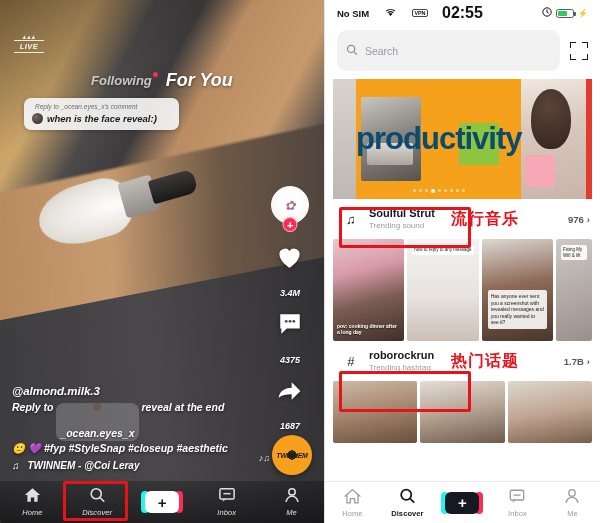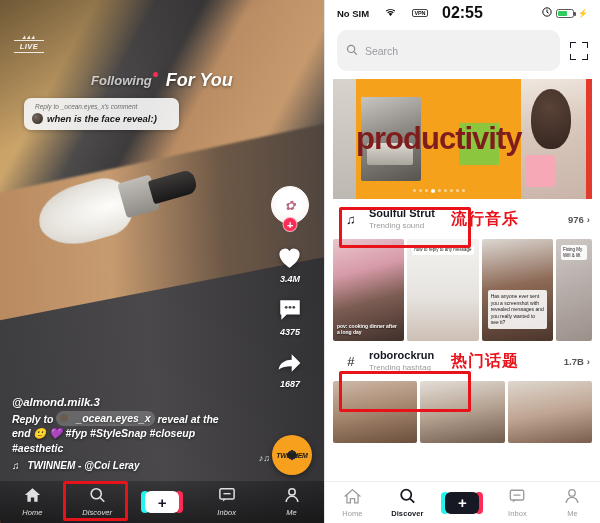--- a/index.html
+++ b/index.html
@@ -63,38 +63,38 @@
   .rail-av { width:38px; height:38px; border-radius:50%; border:1.5px solid #fff;
     background:radial-gradient(circle at 50% 40%, #fff 40%, #f2efe9 100%);
     display:flex; align-items:center; justify-content:center; font-size:13px; color:#b4697f;
     overflow:hidden; }
   .rail-plus { position:absolute; left:50%; transform:translateX(-50%); bottom:0;
     width:15px; height:15px; border-radius:50%; background:#fe2c55; color:#fff;
     font-size:11px; line-height:14px; text-align:center; font-weight:bold;
     border:1.2px solid rgba(255,255,255,.6); }
   .rail-item { display:flex; flex-direction:column; align-items:center; margin-bottom:13px; }
   .rail-ico { color:#fff; filter:drop-shadow(0 1px 2px rgba(0,0,0,.45)); line-height:1; }
-  .rail-lbl { font-size:9px; color:#fff; font-weight:600; margin-top:2px;
+  .rail-lbl { font-size:9px; color:#fff; font-weight:600; margin-top:16px;
     text-shadow:0 1px 2px rgba(0,0,0,.5); }
   .disc { position:absolute; right:12px; bottom:48px; width:40px; height:40px;
     border-radius:50%; z-index:6; overflow:hidden;
     background:radial-gradient(circle at 50% 50%, #2a2a2a 0 16%, #f6a01e 17% 100%);
     display:flex; align-items:center; justify-content:center;
     box-shadow:0 2px 6px rgba(0,0,0,.4); }
   .disc span { font-size:7px; font-weight:bold; color:#1a1a1a; letter-spacing:-.3px;
     transform:rotate(-6px); }
   .notes { position:absolute; right:54px; bottom:60px; color:#fff; font-size:9px;
     opacity:.85; z-index:6; }
 
   .caption { position:absolute; left:12px; bottom:52px; width:218px; z-index:6; color:#fff;
     text-shadow:0 1px 3px rgba(0,0,0,.6); }
   .cap-user { font-size:11.5px; font-weight:bold; margin-bottom:3px; }
   .cap-text { font-size:10.5px; line-height:15px; font-weight:600; }
   .cap-chip { background:rgba(255,255,255,.2); border-radius:8px; padding:0 4px;
-    display:inline-flex; align-items:center; gap:8px; }
+    display:inline-flex; align-items:center; gap:15px;flex-direction:column; }
   .cap-chip i { width:8px; height:8px; border-radius:50%; background:#6b5c50;
     display:inline-block; font-style:normal; }
   .cap-music { font-size:10px; font-weight:600; margin-top:4px; display:flex; gap:8px;
     align-items:center; }
 
   .navbar { position:absolute; left:0; right:0; bottom:0; height:42px; z-index:7;
     display:flex; align-items:center;text-align:center; }
   .navbar.dark { background:linear-gradient(180deg, rgba(0,0,0,.25), rgba(0,0,0,.55)); }
   .nav-item { flex:1; display:flex; flex-direction:column; align-items:center;
     justify-content:center; gap:2px; position:relative; }
@@ -141,21 +141,21 @@
 
   .banner { position:relative; height:120px; margin:0 8px; display:flex; overflow:hidden; }
   .ban-a { width:25px; background:linear-gradient(180deg,#d8d3cc,#bdb8b1); }
   .ban-mid { flex:1; background:#f5a11c; position:relative; display:flex;
     align-items:center; justify-content:center; }
   .ban-thumb { position:absolute; left:5px; top:18px; width:60px; height:84px;
     background:linear-gradient(160deg,#c9c6c1 0%, #8d8a86 45%, #57544f 100%);
     border-radius:2px; }
   .ban-thumb:after { content:""; position:absolute; left:6px; top:46px; width:46px; height:22px;
     background:linear-gradient(180deg,#ddd9d2,#a9a49c); border-radius:2px; }
-  .ban-word { font-size:31px; font-weight:bold; color:#7f1d1d; letter-spacing:-1px;
+  .ban-word { font-size:31px; font-weight:bold; color:#0c4a6e; letter-spacing:-1px;
     position:relative; z-index:3; }
   .ban-green { position:absolute; right:22px; top:44px; width:40px; height:42px;
     background:#8cc63f; z-index:2; }
   .ban-right { width:76px; position:relative;
     background:linear-gradient(170deg,#efe7e0 0%, #d9c8bd 40%, #c9b4a8 100%); }
   .ban-right:before { content:""; position:absolute; left:10px; top:10px; width:40px;
     height:60px; border-radius:50% 50% 45% 45%;
     background:radial-gradient(circle at 45% 30%, #5a4338, #33241e); }
   .ban-right:after { content:""; position:absolute; left:4px; bottom:12px; width:30px;
     height:32px; background:#f6a8b6; border-radius:3px; }

